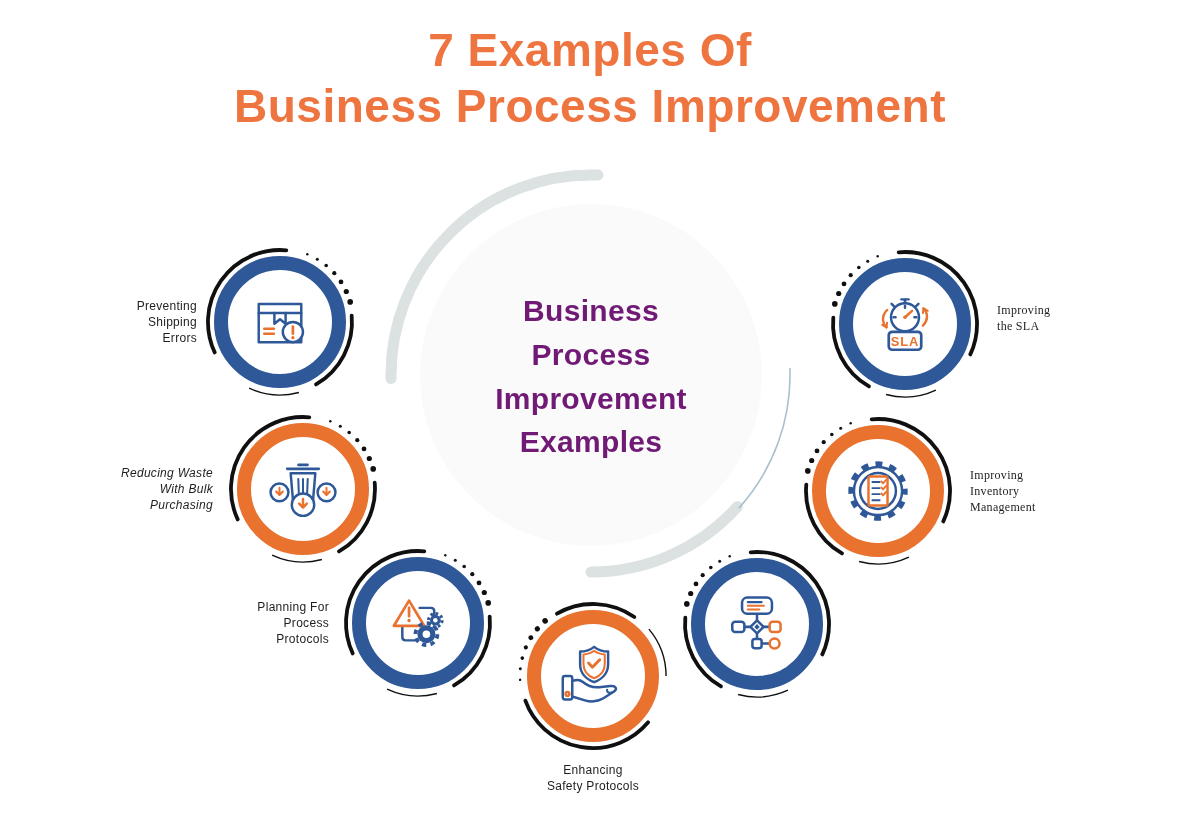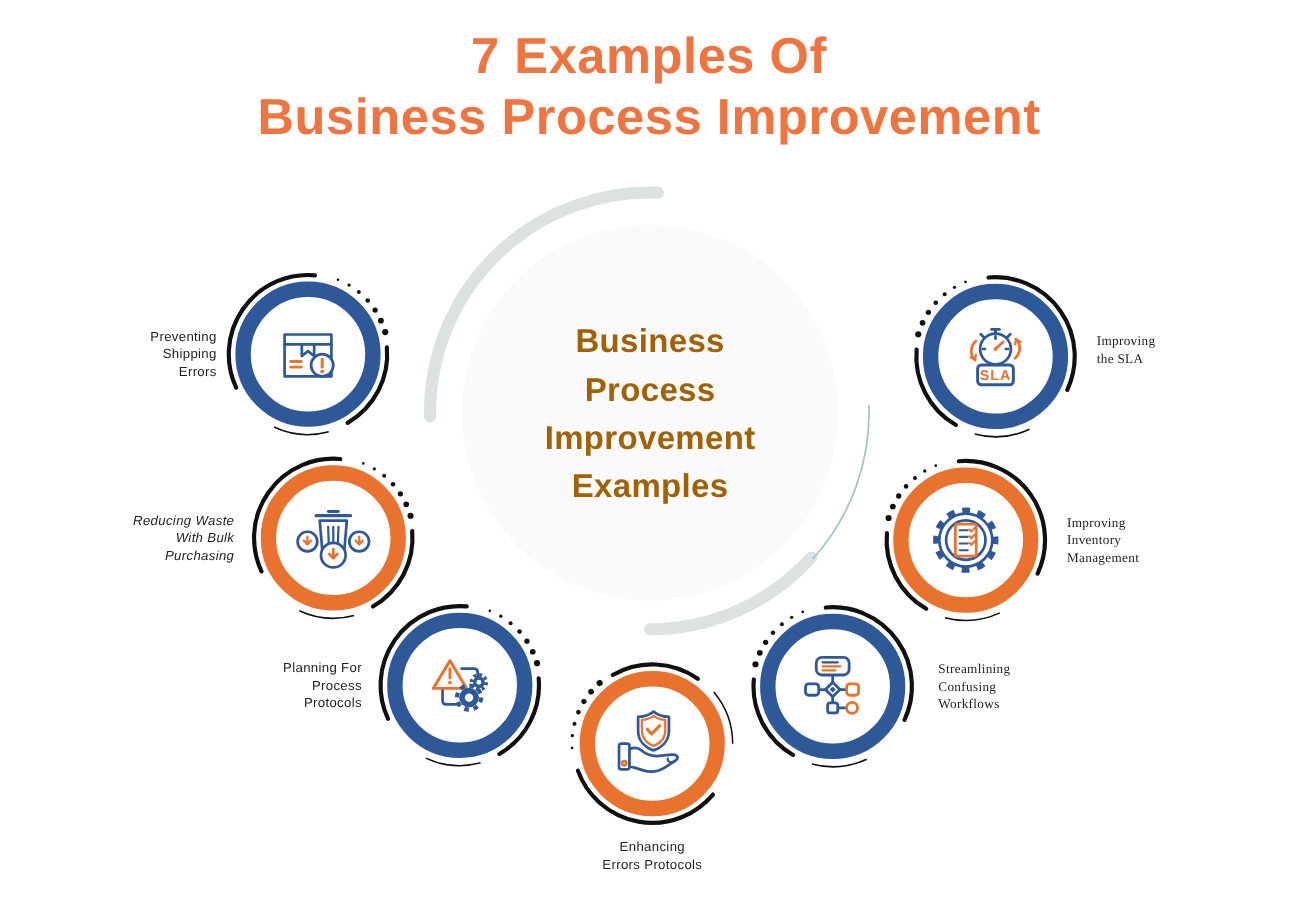--- a/index.html
+++ b/index.html
@@ -3,21 +3,21 @@
 <meta charset="utf-8">
 <style>
   html,body{margin:0;padding:0;background:#fff;}
   body{width:1180px;height:825px;font-family:"Liberation Sans",sans-serif;}
   .stage{position:relative;width:1180px;height:825px;background:#fff;overflow:hidden;}
   .title{position:absolute;left:0;right:0;top:22px;text-align:center;
          font-size:46px;line-height:1.22;font-weight:800;color:#EE7540;
          white-space:pre-line;letter-spacing:.5px;}
   .center-svg{position:absolute;left:371px;top:155px;}
   .center-text{position:absolute;left:591px;top:377px;transform:translate(-50%,-50%);
-         text-align:center;color:#a16207;font-weight:bold;font-size:30px;
+         text-align:center;color:#701a75;font-weight:bold;font-size:30px;
          line-height:1.46;white-space:pre-line;letter-spacing:.3px;}
   .node{position:absolute;width:176px;height:176px;}
   .label{position:absolute;font-size:12px;line-height:1.34;color:#1E1E1E;
          white-space:pre-line;letter-spacing:.3px;}
   .lab-r{text-align:right;transform:translateY(-50%);}
   .lab-l{text-align:left;transform:translateY(-50%);font-family:Liberation Serif, serif;}
   .lab-c{text-align:center;transform:translate(-50%,-50%);}
   
   .b{stroke:#2E5897;fill:none;stroke-width:2.2;stroke-linecap:round;stroke-linejoin:round;}
   .bw{stroke:#2E5897;fill:#fff;stroke-width:2.2;stroke-linecap:round;stroke-linejoin:round;}
@@ -178,21 +178,21 @@
         <path class="o th18" d="M 1 -21.5 C 4 -19.3 7.5 -18.3 10.5 -18.3 V -9.8 C 10.5 -3.5 6.5 0.8 1 3 C -4.5 0.8 -8.5 -3.5 -8.5 -9.8 V -18.3 C -5.5 -18.3 -2 -19.3 1 -21.5 Z"></path>
         <path class="o th26" d="M -4 -10.5 L -0.5 -6.8 L 6 -13.5"></path>
         <rect class="bw" x="-27" y="1" width="8.5" height="21" rx="2"></rect>
         <circle class="o" cx="-22.8" cy="17" r="1.7" stroke-width="1.6"></circle>
         <path class="bw" d="M -18.5 5.5 C -14.5 3.8 -11.5 4.2 -9 6.4 C -4.5 10.2 0.5 11.5 5.5 11 L 15.5 10 C 20.5 9.5 22 12.6 18.7 14.9 L 9.7 20.7 C 4.7 23.7 -1.8 24.4 -7.3 22.7 L -18.5 19.3 Z"></path>
         <path class="b th18" d="M 18.7 14.9 C 15 17 12.3 16 12.6 13.2"></path>
       </g>
     </svg>
   </div>
   <div class="label lab-c" style="left:593px;top:778px;">Enhancing
-Errors Protocols</div>
+Safety Protocols</div>
 
   <div class="node" style="left:669px;top:536px;">
     <svg width="176" height="176" viewBox="-88 -88 176 176">
       <g transform="scale(-1,1)">
         <path class="k" d="M 6.3 -71.7 A 72 72 0 0 0 -65.3 30.4"></path>
         <path class="k" d="M 36 62.4 A 72 72 0 0 0 71.7 -6.3"></path>
         <path class="kt" d="M -30.9 66.2 A 73 73 0 0 0 18.9 70.5"></path>
         <circle class="kd" cx="27.3" cy="-67.7" r="1.2"></circle>
           <circle class="kd" cx="37.3" cy="-62.8" r="1.5"></circle>
         <circle class="kd" cx="46.2" cy="-56.5" r="1.8"></circle>
@@ -209,23 +209,20 @@
         <path class="o th18" d="M -8 -15.8 H 6 M -8 -12.6 H 2"></path>
         <path class="bw" d="M 0 -3.2 L 5.7 2.5 L 0 8.2 L -5.7 2.5 Z" stroke-width="2"></path>
         <path class="fb" d="M 0 0.1 L 2.4 2.5 L 0 4.9 L -2.4 2.5 Z"></path>
         <rect class="bw" x="-21.5" y="-2" width="10.5" height="9" rx="2.5"></rect>
         <rect class="ow" x="11" y="-2" width="9.5" height="9" rx="2.5"></rect>
         <rect class="bw" x="-4" y="13" width="8" height="8" rx="2"></rect>
         <circle class="ow" cx="15.3" cy="17" r="4.3"></circle>
       </g>
     </svg>
   </div>
-  <div class="label lab-l" style="left:853px;top:624px;">Streamlining
-Confusing
-Workflows</div>
 
   <div class="node" style="left:790px;top:403px;">
     <svg width="176" height="176" viewBox="-88 -88 176 176">
       <g transform="scale(-1,1)">
         <path class="k" d="M 6.3 -71.7 A 72 72 0 0 0 -65.3 30.4"></path>
         <path class="k" d="M 36 62.4 A 72 72 0 0 0 71.7 -6.3"></path>
         <path class="kt" d="M -30.9 66.2 A 73 73 0 0 0 18.9 70.5"></path>
         <circle class="kd" cx="27.3" cy="-67.7" r="1.2"></circle>
           <circle class="kd" cx="37.3" cy="-62.8" r="1.5"></circle>
         <circle class="kd" cx="46.2" cy="-56.5" r="1.8"></circle>

